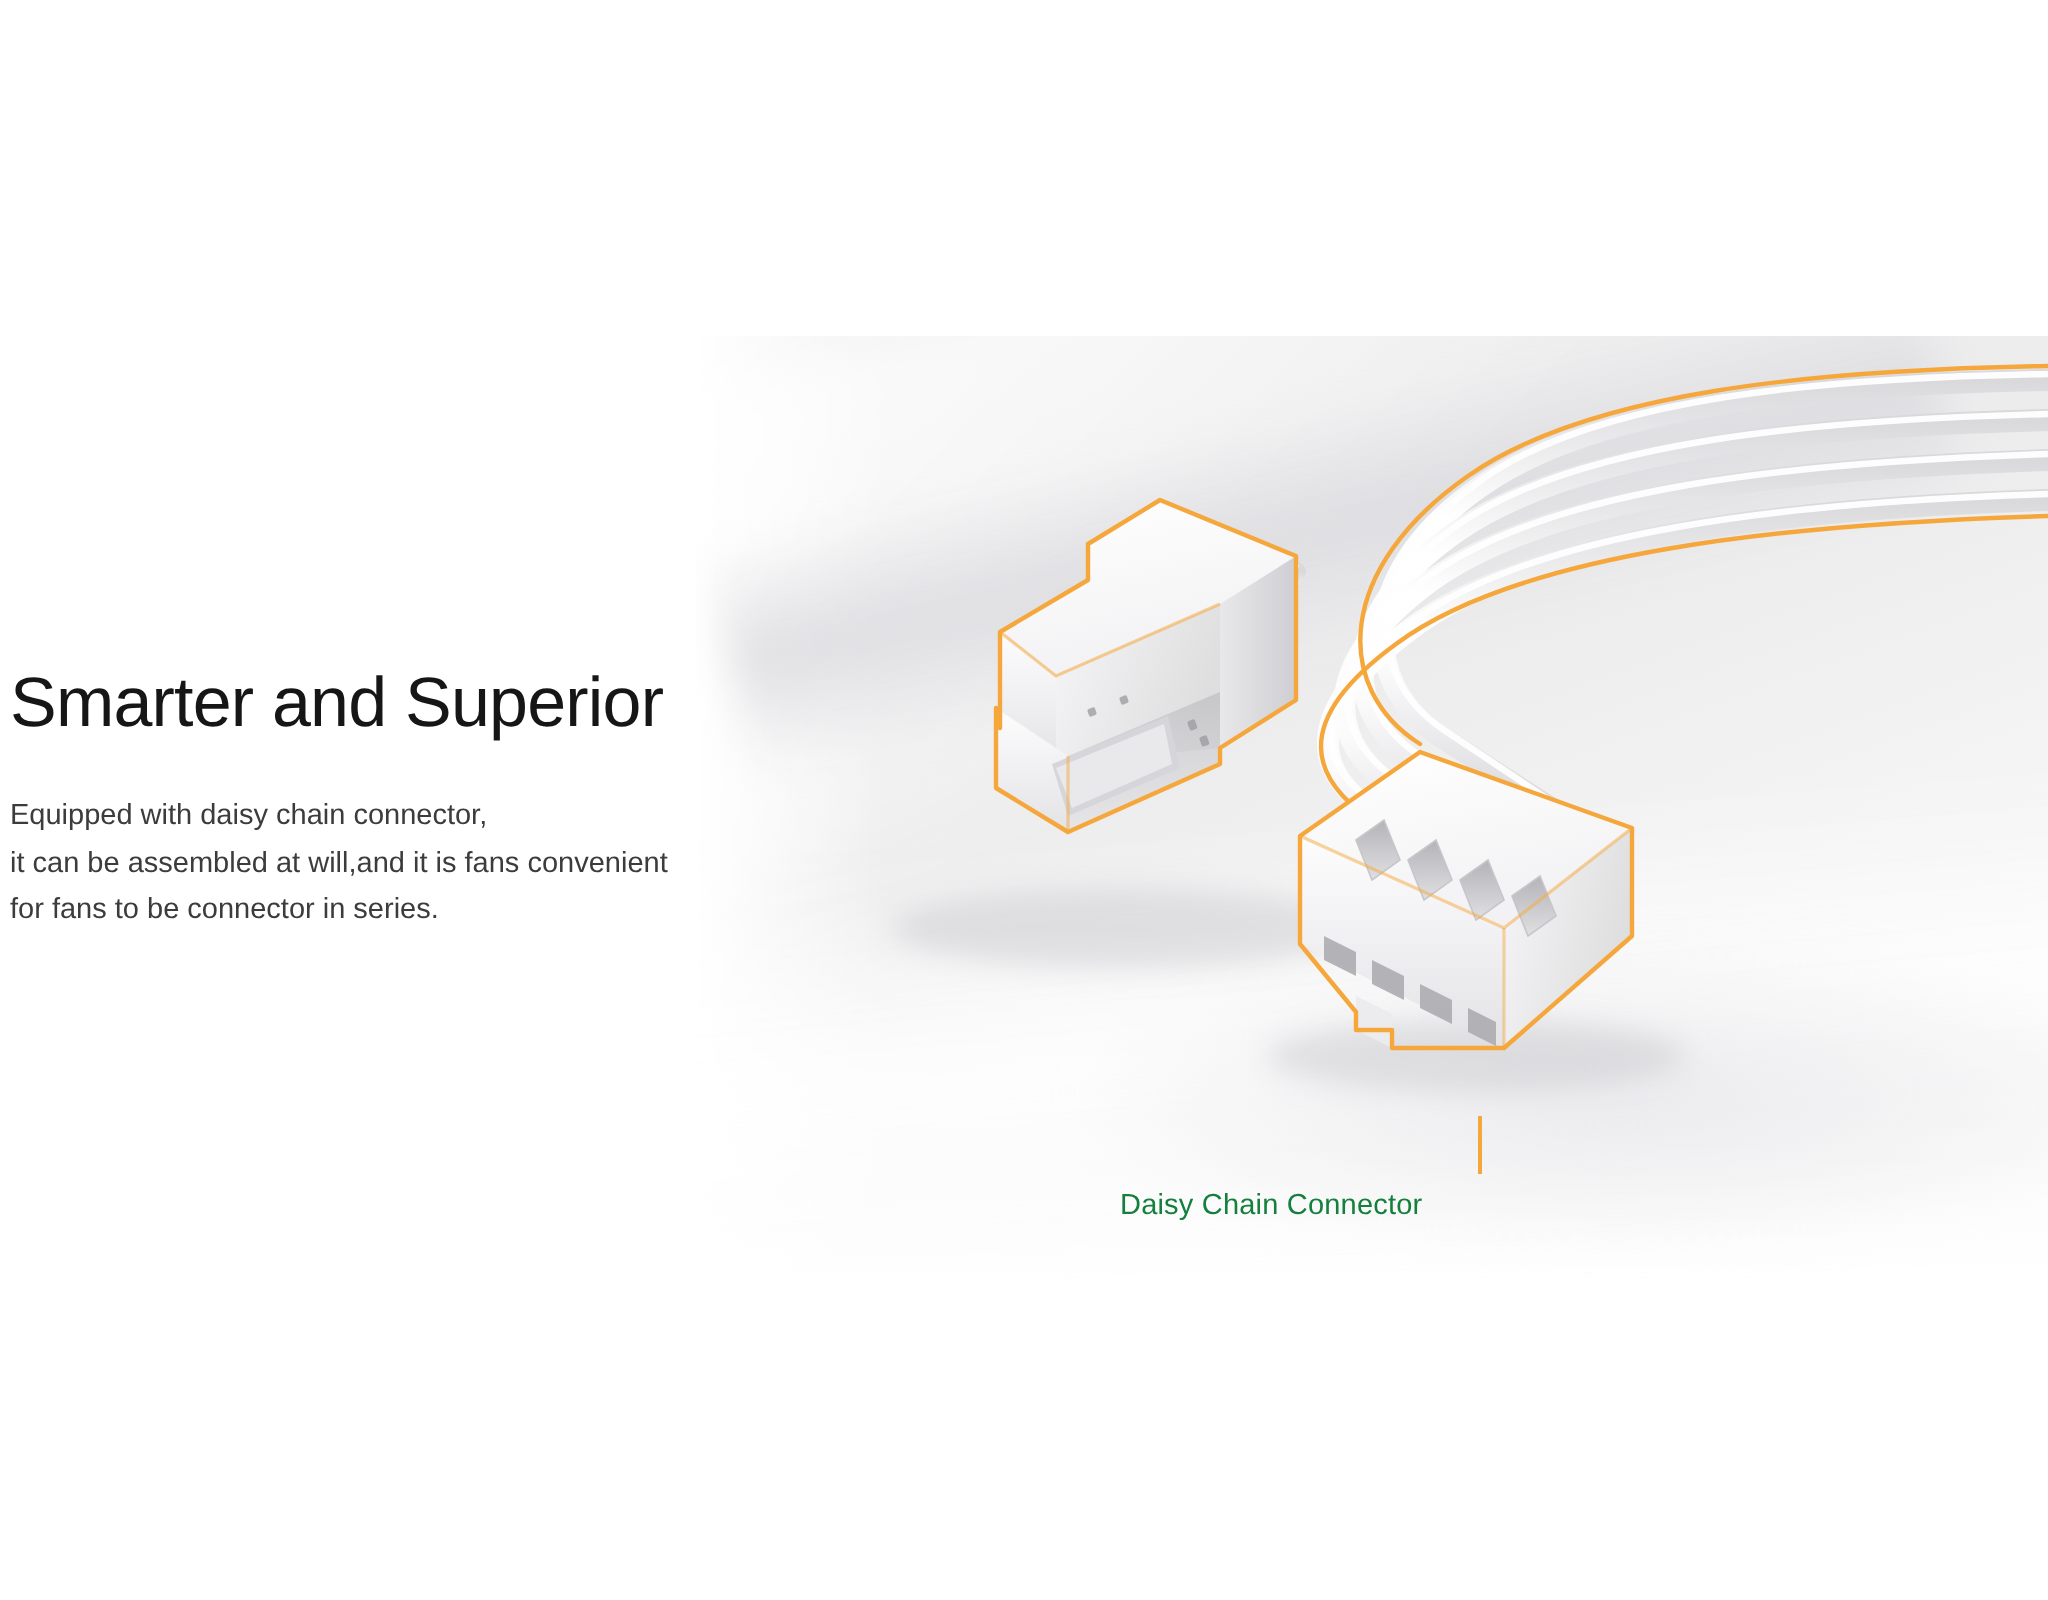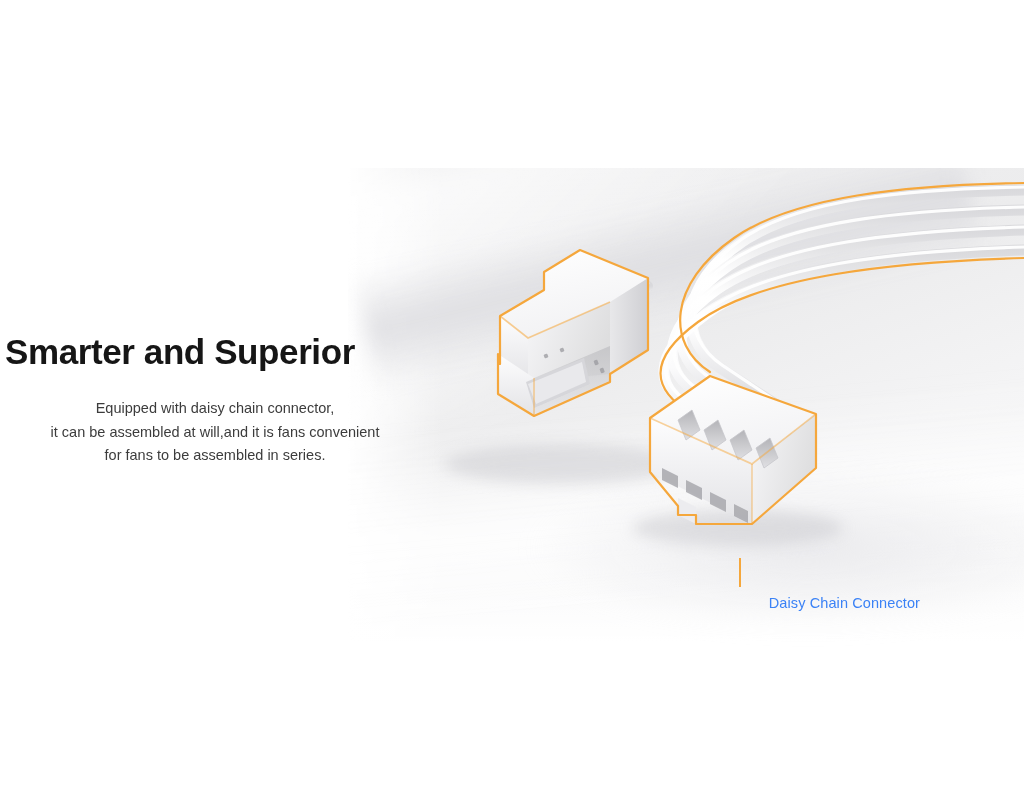--- a/index.html
+++ b/index.html
@@ -75,32 +75,32 @@
   
   #text-block {
     position: absolute;
     left: 5px;
     top: 332px;
     width: 420px;
   }
   #headline {
     margin: 0;
     font-size: 35px;
-    font-weight: 700;
+    font-weight: 400;
     letter-spacing: -0.4px;
     color: #161616;
     line-height: 1.12;
   }
   #subcopy {
     margin: 26px 0 0 0;
     font-size: 14.5px;
     line-height: 1.62;
     color: #3c3c3c;
   }
-  #subcopy .line { display: block; white-space: pre; text-align: center; }
+  #subcopy .line { display: block; white-space: pre; }
 
   
   #callout {
     position: absolute;
     left: 560px;
     top: 558px;
     width: 360px;
   }
   #callout-line {
     position: absolute;
@@ -108,23 +108,23 @@
     top: 0;
     width: 2px;
     height: 29px;
     background: #f5a73c;
   }
   #callout-label {
     position: absolute;
     left: 0;
     top: 37px;
     width: 360px;
-    text-align: right;
+    text-align: left;
     font-size: 14.5px;
-    color: #3b82f6;
+    color: #15803d;
     letter-spacing: 0.1px;
   }
 </style>
 </head>
 <body>
 
 <div id="photo-panel">
   <div id="photo-bg"></div>
   <div class="swoosh" id="swoosh-a"></div>
   <div class="swoosh" id="swoosh-b"></div>
@@ -262,20 +262,20 @@
       <path d="M 404 296 L 404 356" fill="none" stroke="#f5a73c" stroke-width="1.6" opacity="0.45"></path>
     </g>
   </svg>
 </div>
 
 <div id="text-block">
   <h1 id="headline">Smarter and Superior</h1>
   <p id="subcopy">
     <span class="line">Equipped with daisy chain connector,</span>
     <span class="line">it can be assembled at will,and it is fans convenient</span>
-    <span class="line">for fans to be assembled in series.</span>
+    <span class="line">for fans to be connector in series.</span>
   </p>
 </div>
 
 <div id="callout">
   <div id="callout-line" style="background: rgb(245, 167, 60);"></div>
   <div id="callout-label">Daisy Chain Connector</div>
 </div>
 
 </body></html>

